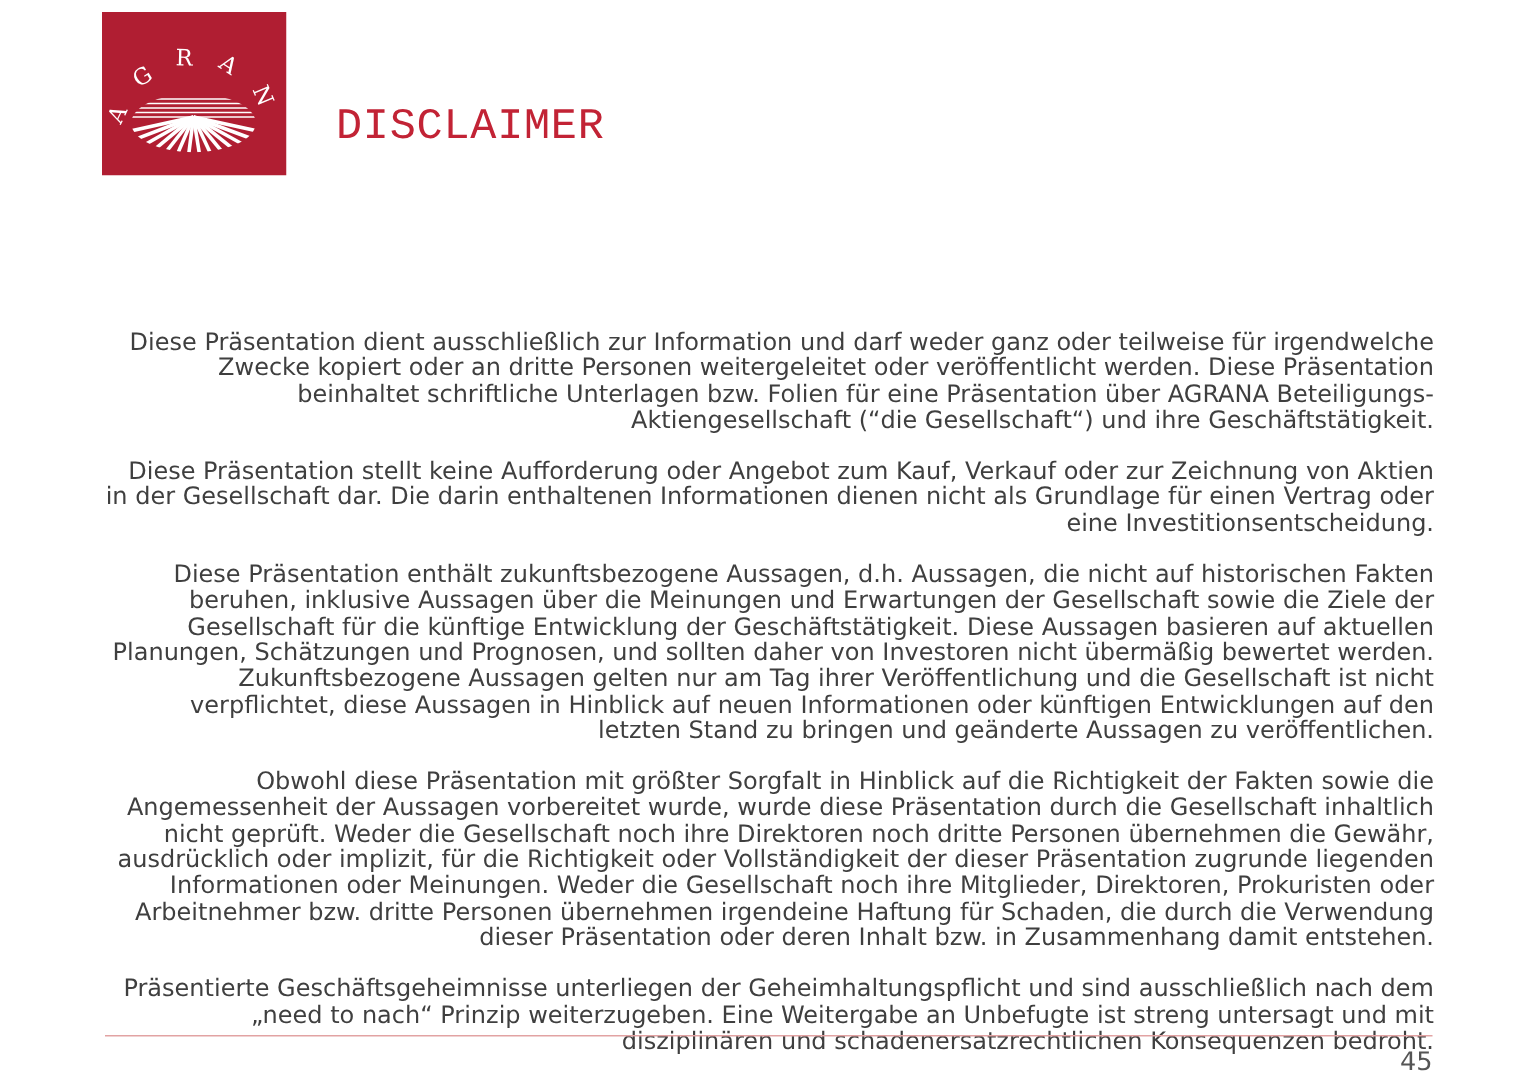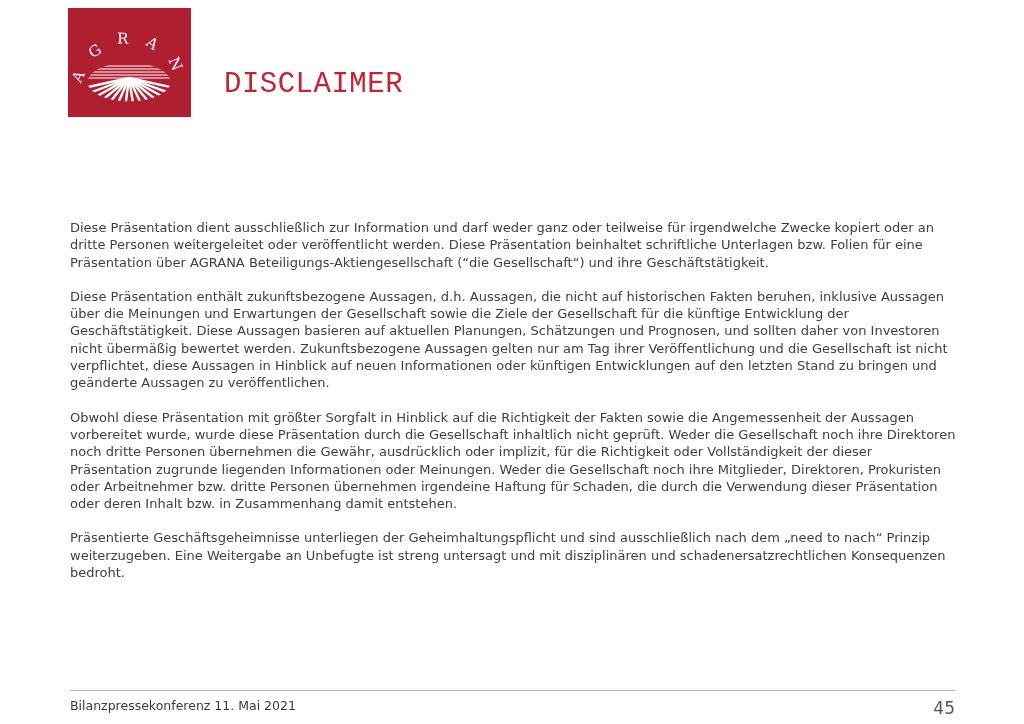--- a/index.html
+++ b/index.html
@@ -34,22 +34,23 @@
     white-space: nowrap;
     font-family: Liberation Mono, monospace;
   }
   
   .body-text {
     position: absolute;
     left: 70px;
     top: 219px;
     width: 886px;
     color: #3f3f3f;
-    font-size: 13px;
+    font-size: 16px;
     line-height: 17.3px;
+    text-align: right;
   }
   .body-text p {
     margin: 0 0 17px 0;
   }
   
   .footer-rule {
     position: absolute;
     left: 70px;
     top: 690px;
     width: 885px;
@@ -124,22 +125,22 @@
           <line x1="61" y1="70" x2="107" y2="80"></line>
         </g>
       </g>
     </svg>
   </div>
 
   <div class="slide-title">DISCLAIMER</div>
 
   <div class="body-text">
     <p>Diese Präsentation dient ausschließlich zur Information und darf weder ganz oder teilweise für irgendwelche Zwecke kopiert oder an dritte Personen weitergeleitet oder veröffentlicht werden. Diese Präsentation beinhaltet schriftliche Unterlagen bzw. Folien für eine Präsentation über AGRANA Beteiligungs-Aktiengesellschaft (“die Gesellschaft“) und ihre Geschäftstätigkeit.</p>
+    <p>Diese Präsentation stellt keine Aufforderung oder Angebot zum Kauf, Verkauf oder zur Zeichnung von Aktien in der Gesellschaft dar. Die darin enthaltenen Informationen dienen nicht als Grundlage für einen Vertrag oder eine Investitionsentscheidung.</p>
     <p>Diese Präsentation enthält zukunftsbezogene Aussagen, d.h. Aussagen, die nicht auf historischen Fakten beruhen, inklusive Aussagen über die Meinungen und Erwartungen der Gesellschaft sowie die Ziele der Gesellschaft für die künftige Entwicklung der Geschäftstätigkeit. Diese Aussagen basieren auf aktuellen Planungen, Schätzungen und Prognosen, und sollten daher von Investoren nicht übermäßig bewertet werden. Zukunftsbezogene Aussagen gelten nur am Tag ihrer Veröffentlichung und die Gesellschaft ist nicht verpflichtet, diese Aussagen in Hinblick auf neuen Informationen oder künftigen Entwicklungen auf den letzten Stand zu bringen und geänderte Aussagen zu veröffentlichen.</p>
     <p>Obwohl diese Präsentation mit größter Sorgfalt in Hinblick auf die Richtigkeit der Fakten sowie die Angemessenheit der Aussagen vorbereitet wurde, wurde diese Präsentation durch die Gesellschaft inhaltlich nicht geprüft. Weder die Gesellschaft noch ihre Direktoren noch dritte Personen übernehmen die Gewähr, ausdrücklich oder implizit, für die Richtigkeit oder Vollständigkeit der dieser Präsentation zugrunde liegenden Informationen oder Meinungen. Weder die Gesellschaft noch ihre Mitglieder, Direktoren, Prokuristen oder Arbeitnehmer bzw. dritte Personen übernehmen irgendeine Haftung für Schaden, die durch die Verwendung dieser Präsentation oder deren Inhalt bzw. in Zusammenhang damit entstehen.</p>
     <p>Präsentierte Geschäftsgeheimnisse unterliegen der Geheimhaltungspflicht und sind ausschließlich nach dem „need to nach“ Prinzip weiterzugeben. Eine Weitergabe an Unbefugte ist streng untersagt und mit disziplinären und schadenersatzrechtlichen Konsequenzen bedroht.</p>
   </div>
 
   <div class="footer-rule"></div>
-  <div class="footer-left">Bilanzpressekonferenz 11. Mai 2021</div>
   <div class="footer-page">45</div>
 
 </div>
 
 </body></html>

